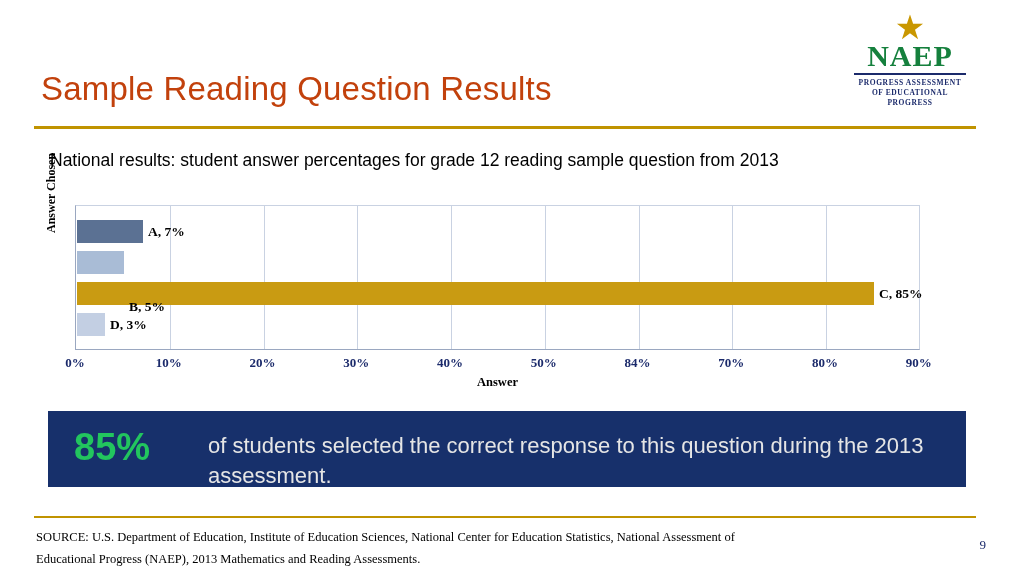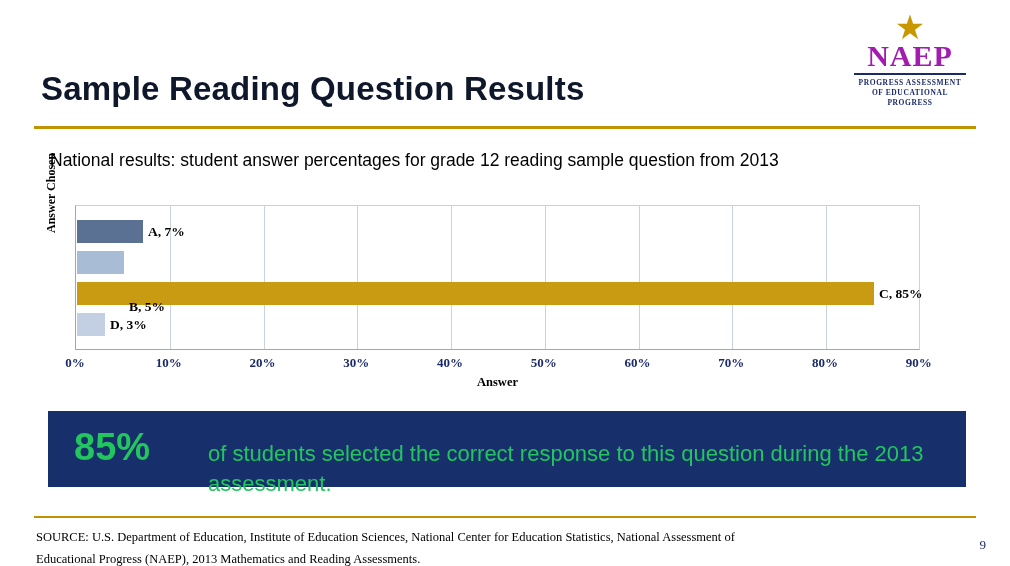--- a/index.html
+++ b/index.html
@@ -22,22 +22,22 @@
     background: #ffffff;
   }
 
   
   .title {
     position: absolute;
     left: 41px;
     top: 48px;
     font-family: "Liberation Sans", sans-serif;
     font-size: 33px;
-    font-weight: bold;
-    color: #0f172a;
+    font-weight: normal;
+    color: #c2410c;
     letter-spacing: 0.2px;
   }
 
   
   .logo {
     position: absolute;
     right: 44px;
     top: 12px;
     width: 112px;
     height: 100px;
@@ -47,21 +47,21 @@
     font-size: 34px;
     color: #c99700;
     line-height: 26px;
     display: block;
     margin-top: 2px;
   }
   .logo .naep {
     font-family: "Liberation Serif", serif;
     font-size: 30px;
     font-weight: bold;
-    color: #a21caf;
+    color: #15803d;
     letter-spacing: 1px;
     line-height: 32px;
   }
   .logo .rule {
     width: 100%;
     height: 2px;
     background: #1b2a6b;
     margin: 1px 0 3px 0;
   }
   .logo .sub {
@@ -183,25 +183,25 @@
     left: 26px;
     top: 15px;
     font-family: "Liberation Sans", sans-serif;
     font-size: 38px;
     font-weight: bold;
     color: #22c55e;
   }
   .callout .text {
     position: absolute;
     left: 160px;
-    top: 28px;
+    top: 20px;
     width: 745px;
     font-family: "Liberation Sans", sans-serif;
     font-size: 22px;
-    color: #22c55e;
+    color: #e5e5e5;
     line-height: 30px;
   }
 
   
   .divider-bottom {
     position: absolute;
     left: 34px;
     top: 516px;
     width: 942px;
     height: 2px;
@@ -272,21 +272,21 @@
       <div class="bar-label" style="left:803px; top:80px;">C, 85%</div>
       <div class="bar-label" style="left:34px; top:111px;">D, 3%</div>
     </div>
 
     <div class="tick" style="left:27px;">0%</div>
     <div class="tick" style="left:120.7px;">10%</div>
     <div class="tick" style="left:214.5px;">20%</div>
     <div class="tick" style="left:308.2px;">30%</div>
     <div class="tick" style="left:402px;text-align:center;">40%</div>
     <div class="tick" style="left:495.7px;">50%</div>
-    <div class="tick" style="left:589.5px;">60%</div>
+    <div class="tick" style="left:589.5px;">84%</div>
     <div class="tick" style="left:683.2px;">70%</div>
     <div class="tick" style="left:777px;">80%</div>
     <div class="tick" style="left:870.7px;">90%</div>
 
     <div class="axis-label-x">Answer</div>
   </div>
 
   <div class="callout">
     <div class="big">85%</div>
     <div class="text">of students selected the correct response to this question during the 2013 assessment.</div>

